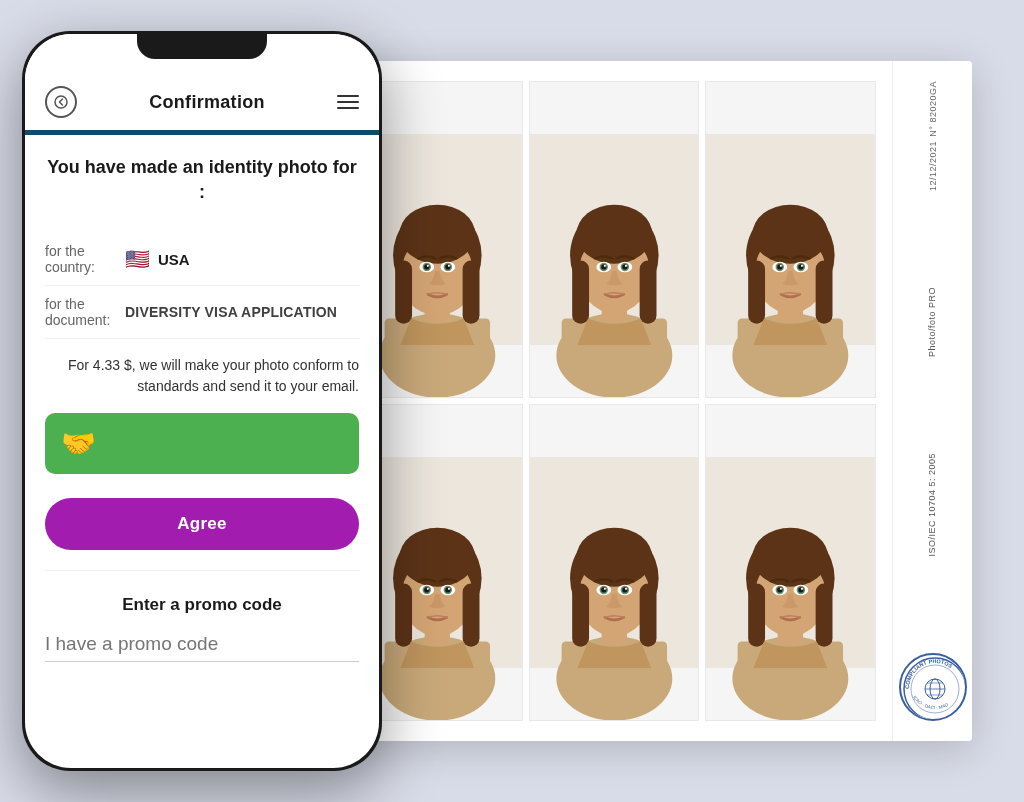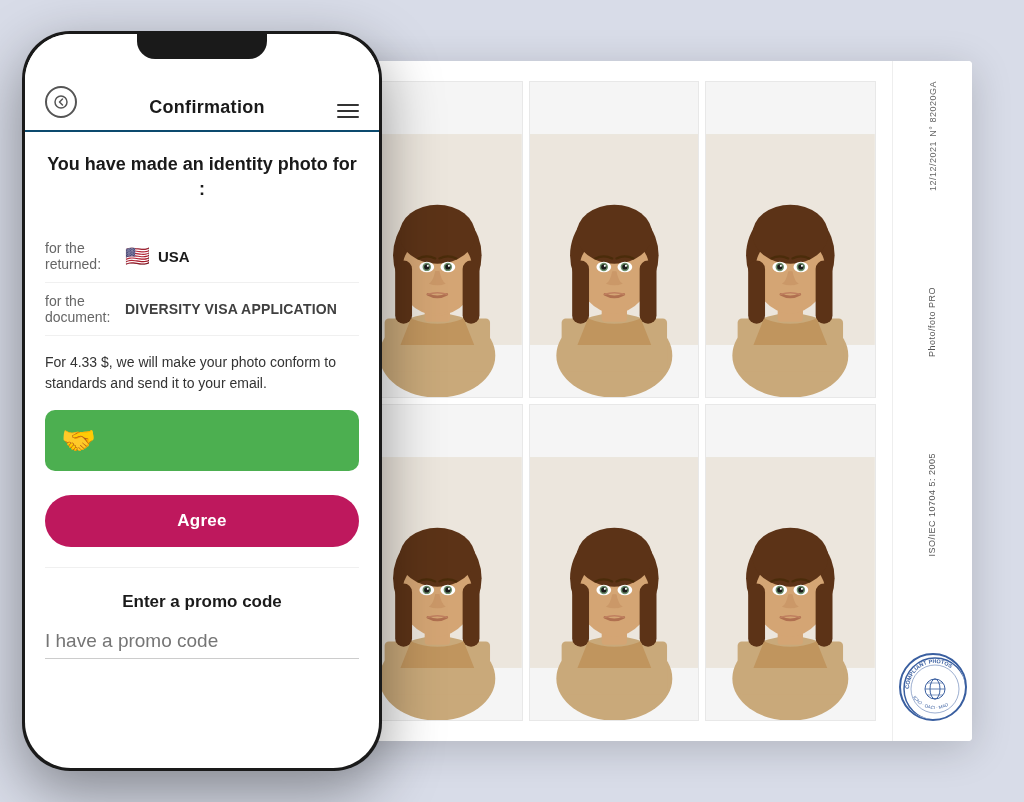--- a/index.html
+++ b/index.html
@@ -65,25 +65,25 @@
     
     .status-bar {
       height: 44px;
       background: #fff;
       flex-shrink: 0;
     }
 
     
     .nav-header {
       display: flex;
-      align-items: flex-end;
+      align-items: center;
       justify-content: space-between;
       padding: 8px 20px 12px;
       background: #fff;
-      border-bottom: 2px solid #0c4a6e;
+      border-bottom: 5px solid #0c4a6e;
       flex-shrink: 0;
     }
 
     .nav-back {
       width: 32px;
       height: 32px;
       border: 2px solid #555;
       border-radius: 50%;
       display: flex;
       align-items: center;
@@ -169,21 +169,21 @@
       font-size: 14px;
       font-weight: 800;
       color: #404040;
       letter-spacing: 0.2px;
       text-align: center;
     }
 
     .price-text {
       font-size: 14px;
       color: #333;
-      text-align: left;
+      text-align: right;
       line-height: 1.5;
       margin: 16px 0;
     }
 
     .guarantee-badge {
       background: #4caf50;
       border-radius: 10px;
       padding: 14px 16px;
       display: flex;
       align-items: center;
@@ -200,21 +200,21 @@
       font-size: 15px;
       font-weight: 600;
       color: #fff;
       line-height: 1.4;
       text-align: center;
       flex: 1;
     }
 
     .agree-btn {
       width: 100%;
-      background: #be185d;
+      background: #a21caf;
       color: #fff;
       border: none;
       border-radius: 28px;
       padding: 16px;
       font-size: 17px;
       font-weight: 600;
       cursor: pointer;
       margin: 10px 0 20px;
       letter-spacing: 0.3px;
     }
@@ -566,21 +566,21 @@
           <span></span>
           <span></span>
         </div>
       </div>
 
       <div class="phone-content">
         <p class="section-title">You have made an identity photo for :</p>
 
         
         <div class="info-row">
-          <span class="info-label">for the returned:</span>
+          <span class="info-label">for the country:</span>
           <div class="info-value">
             <span class="flag-emoji">🇺🇸</span>
             <span>USA</span>
           </div>
         </div>
 
         
         <div class="info-row">
           <span class="info-label">for the document:</span>
           <span class="document-value">DIVERSITY VISA APPLICATION</span>

